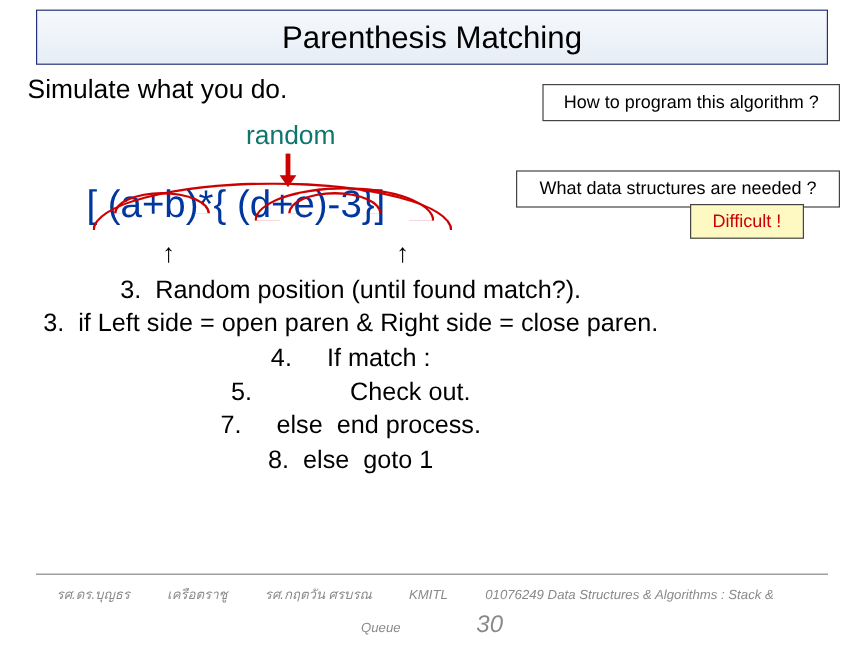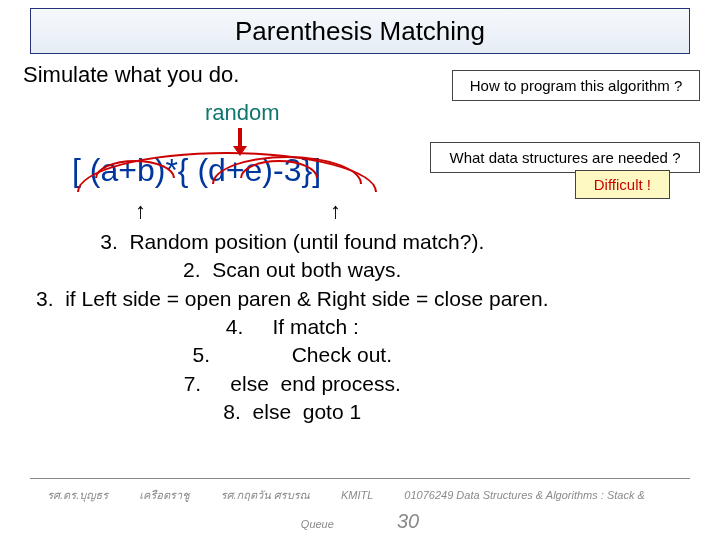--- a/index.html
+++ b/index.html
@@ -157,21 +157,21 @@
 <div class="expr">[ (a+b)*{ (d+e)-3}]</div>
 
 <div class="paren-arc arc1"></div>
 <div class="paren-arc arc2"></div>
 <div class="paren-arc arc3"></div>
 <div class="paren-arc arc4"></div>
 
 <div class="up-arrow up1">↑</div>
 <div class="up-arrow up2">↑</div>
 
-<div class="steps"><div>3.  Random position (until found match?).</div><div>2.  Scan out both ways.</div><div>3.  if Left side = open paren &amp; Right side = close paren.</div><div>4.     If match :</div><div>5.              Check out.</div><div>7.     else  end process.</div><div>8.  else  goto 1</div></div>
+<div class="steps"><div>3.  Random position (until found match?).</div><div>3.  if Left side = open paren &amp; Right side = close paren.</div><div>4.     If match :</div><div>5.              Check out.</div><div>7.     else  end process.</div><div>8.  else  goto 1</div></div>
 
 <div class="footer-line"></div>
 <div class="footer">
   <div class="row1">
     <span>รศ.ดร.บุญธร</span>
     <span>เครือตราชู</span>
     <span>รศ.กฤตวัน  ศรบรณ</span>
     <span>KMITL</span>
     <span>01076249 Data Structures &amp; Algorithms : Stack &amp;</span>
   </div>

